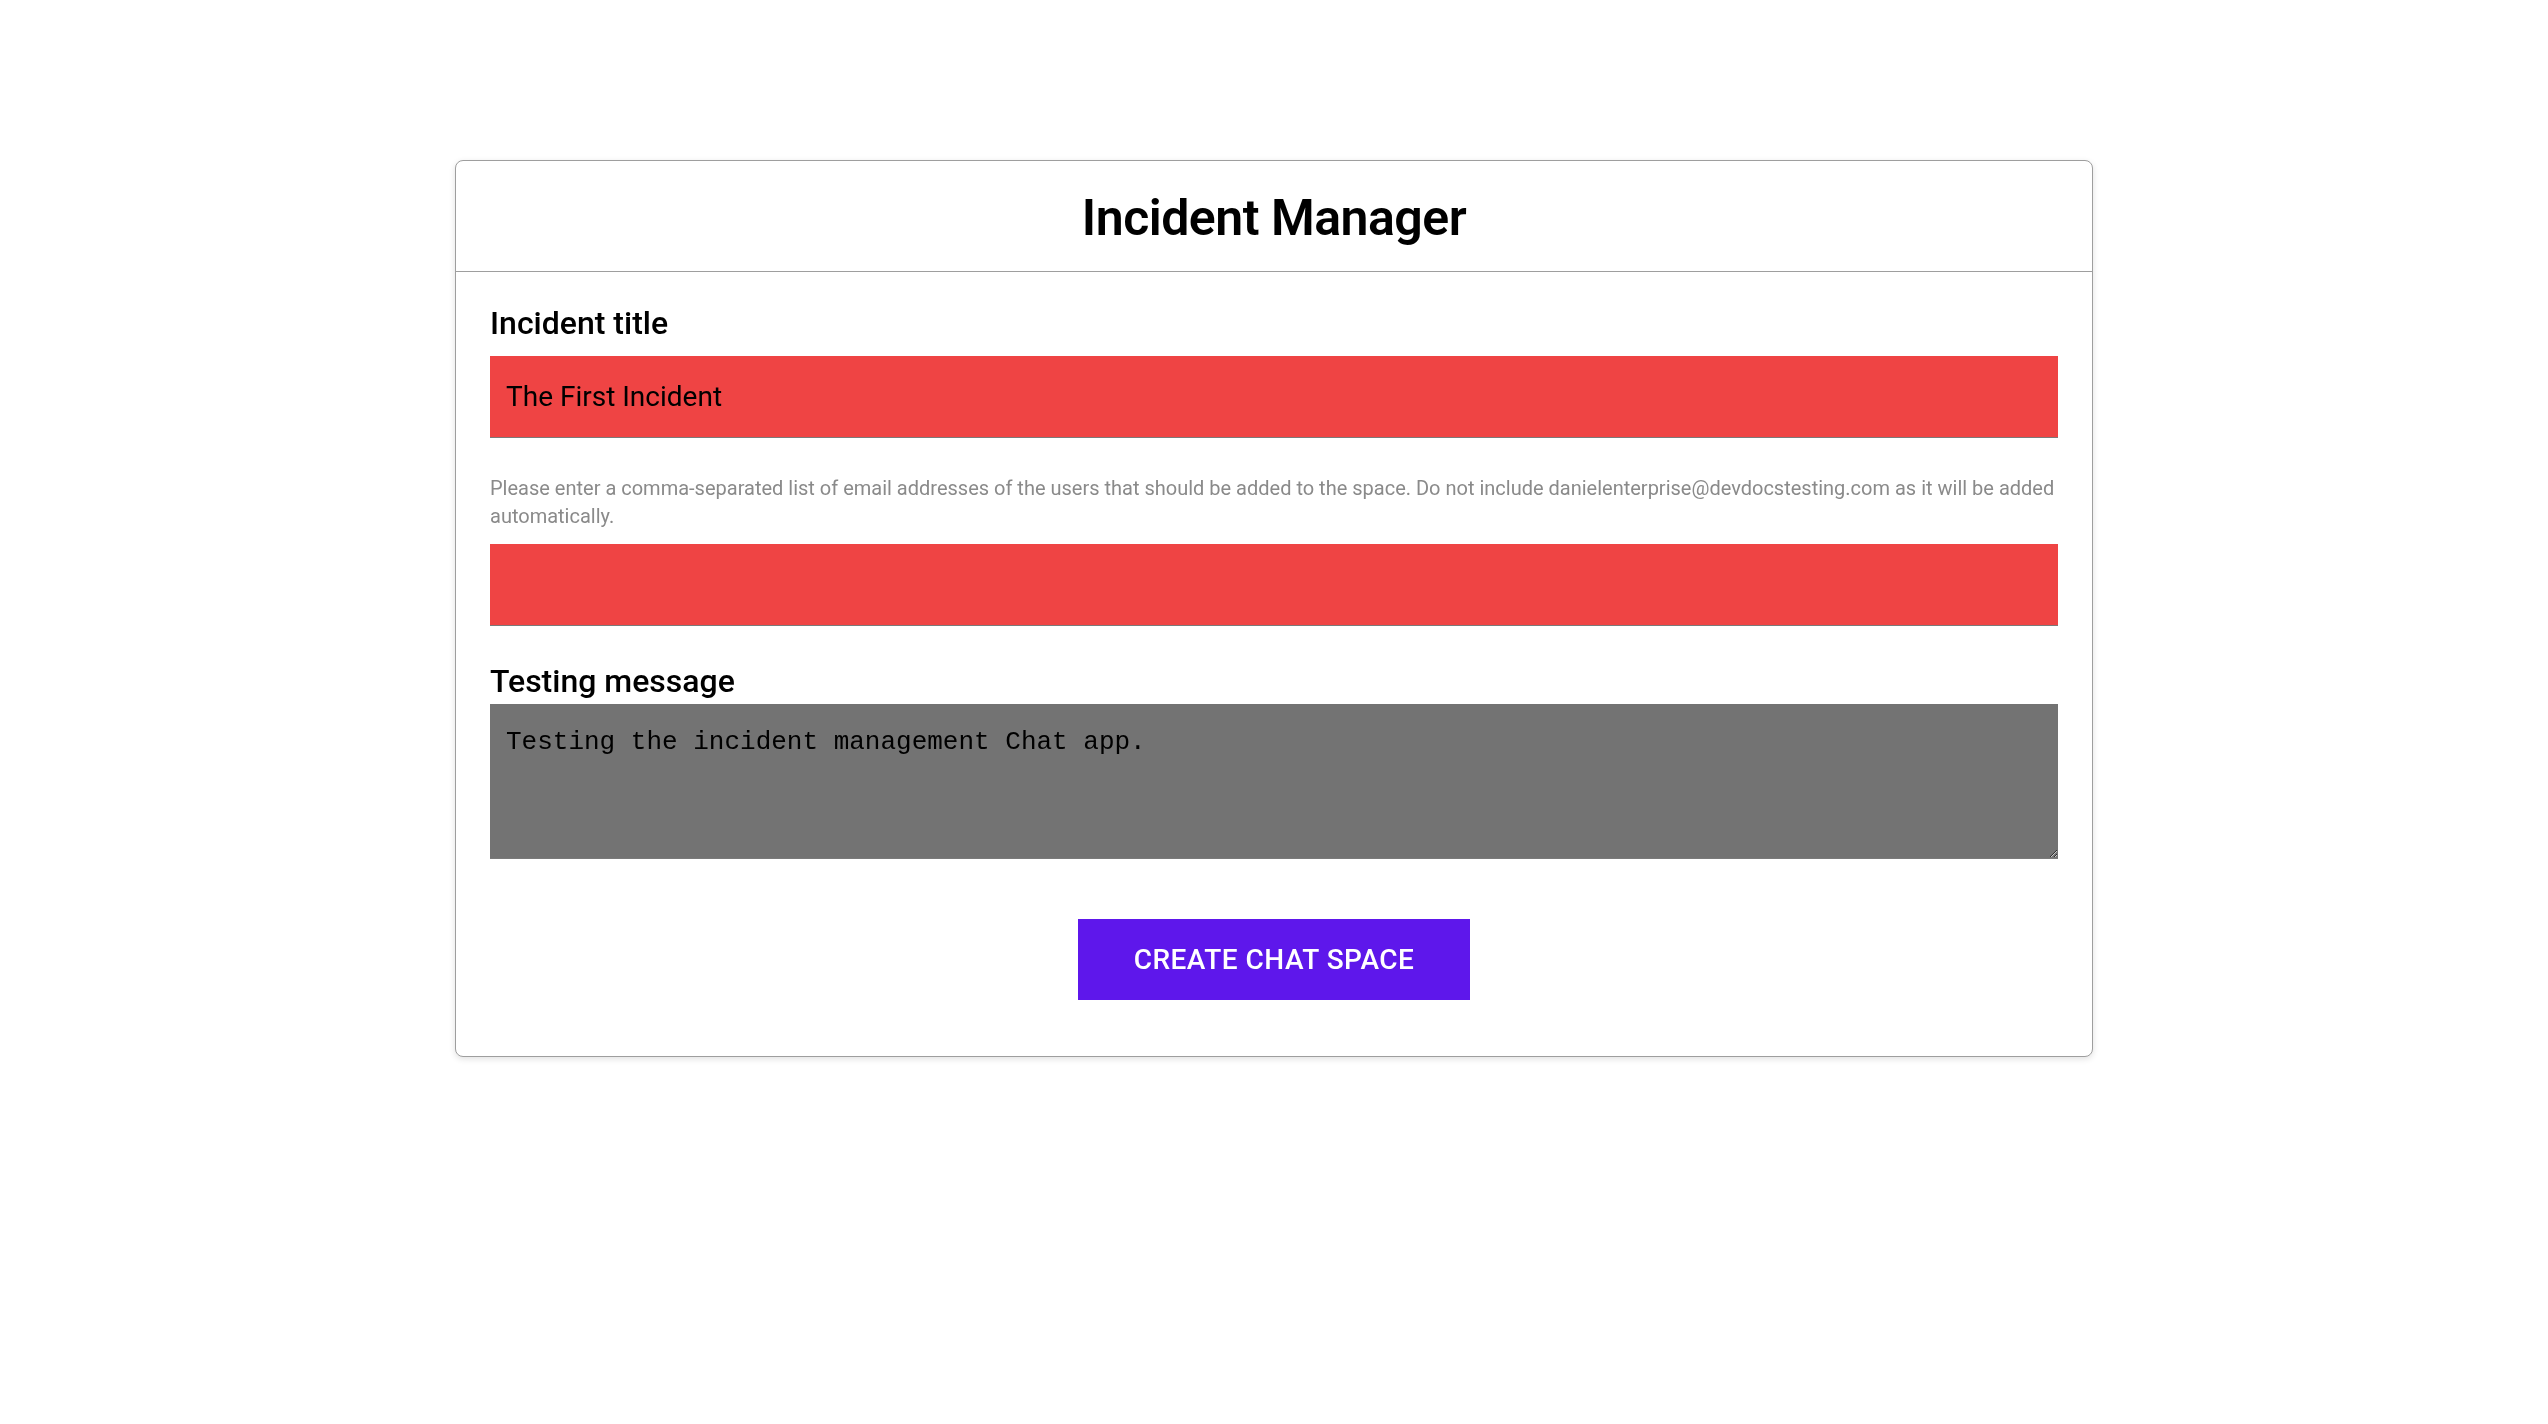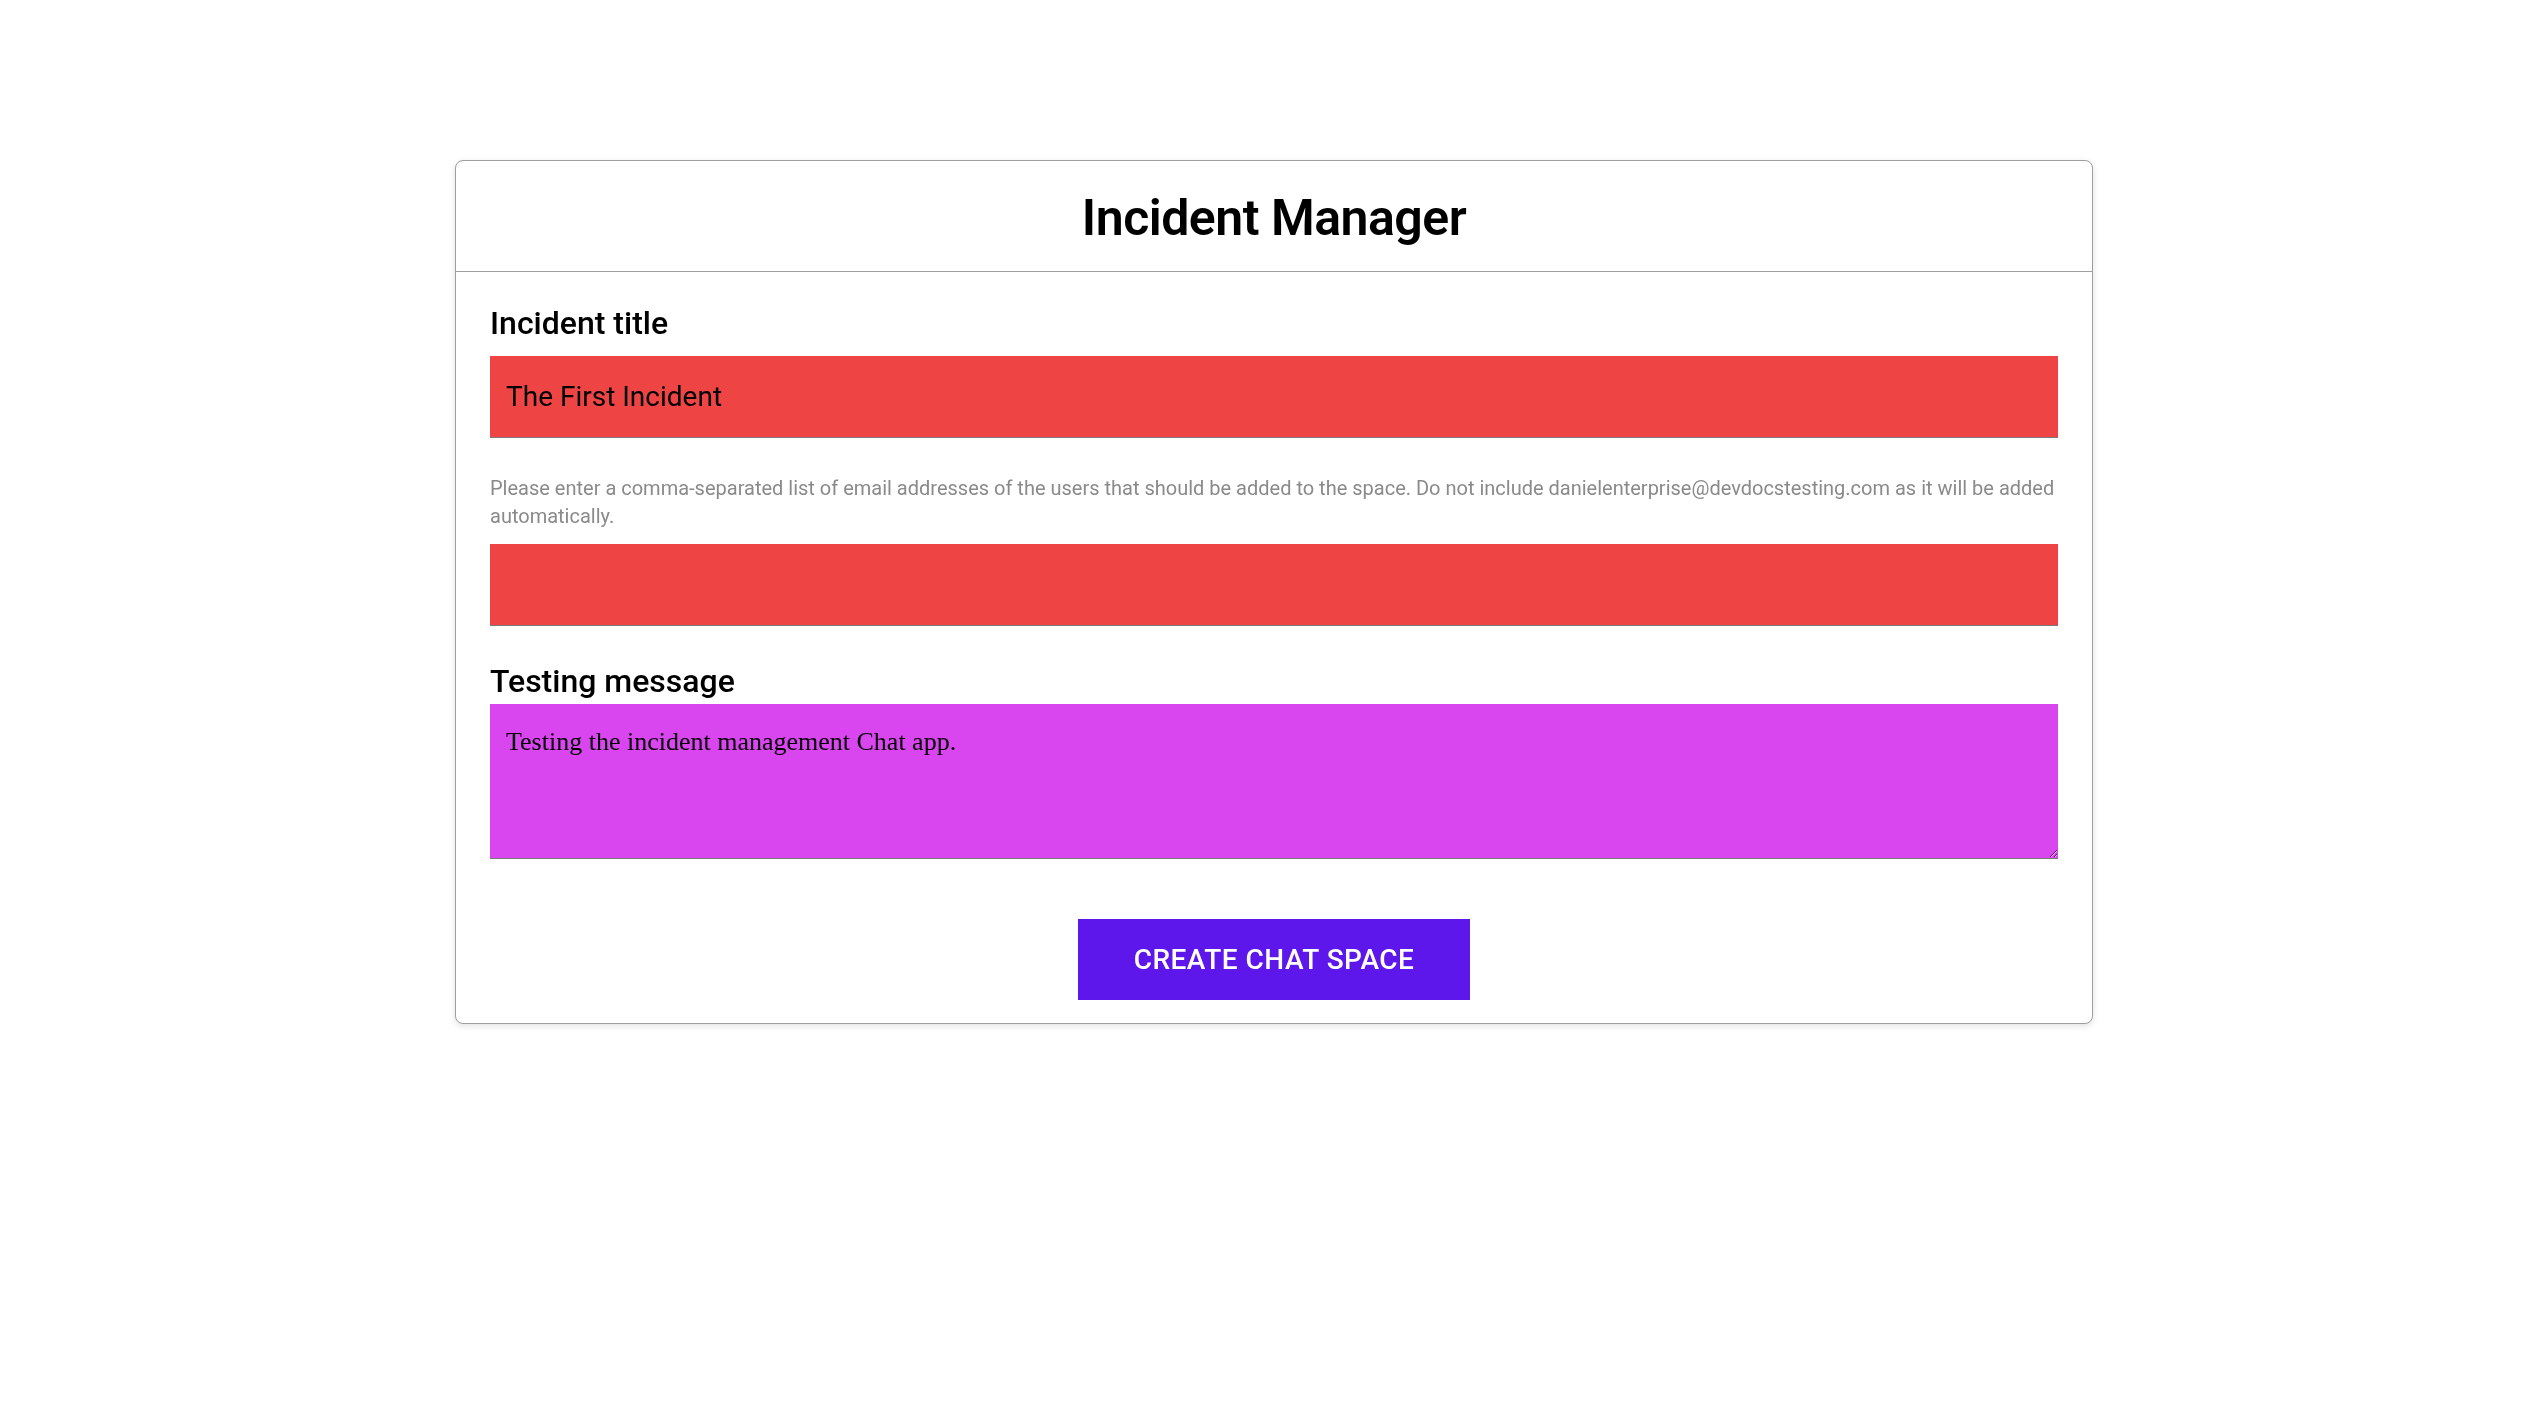--- a/index.html
+++ b/index.html
@@ -35,21 +35,21 @@
     }
     
     .card-title {
       font-size: 50px;
       font-weight: 600;
       color: #000000;
       letter-spacing: -0.5px;
     }
     
     .card-body {
-      padding: 32px 34px 23px;
+      padding: 32px 34px 56px;
     }
     
     .form-group {
       margin-bottom: 36px;
     }
     
     .form-group:last-of-type {
       margin-bottom: 0;
     }
     
@@ -78,27 +78,27 @@
       border-bottom: 1px solid #7a7a7a;
       padding: 24px 16px;
       font-size: 28px;
       color: #000000;
       font-family: inherit;
       outline: none;
     }
     
     .textarea-input {
       width: 100%;
-      background: #d946ef;
+      background: #737373;
       border: none;
       border-bottom: 1px solid #7a7a7a;
       padding: 20px 16px;
       font-size: 26px;
       color: #000000;
-      font-family: Liberation Serif, serif;
+      font-family: Liberation Mono, monospace;
       outline: none;
       resize: both;
       min-height: 155px;
       line-height: 1.4;
     }
     
     .button-row {
       text-align: center;
       margin-top: 56px;
     }

